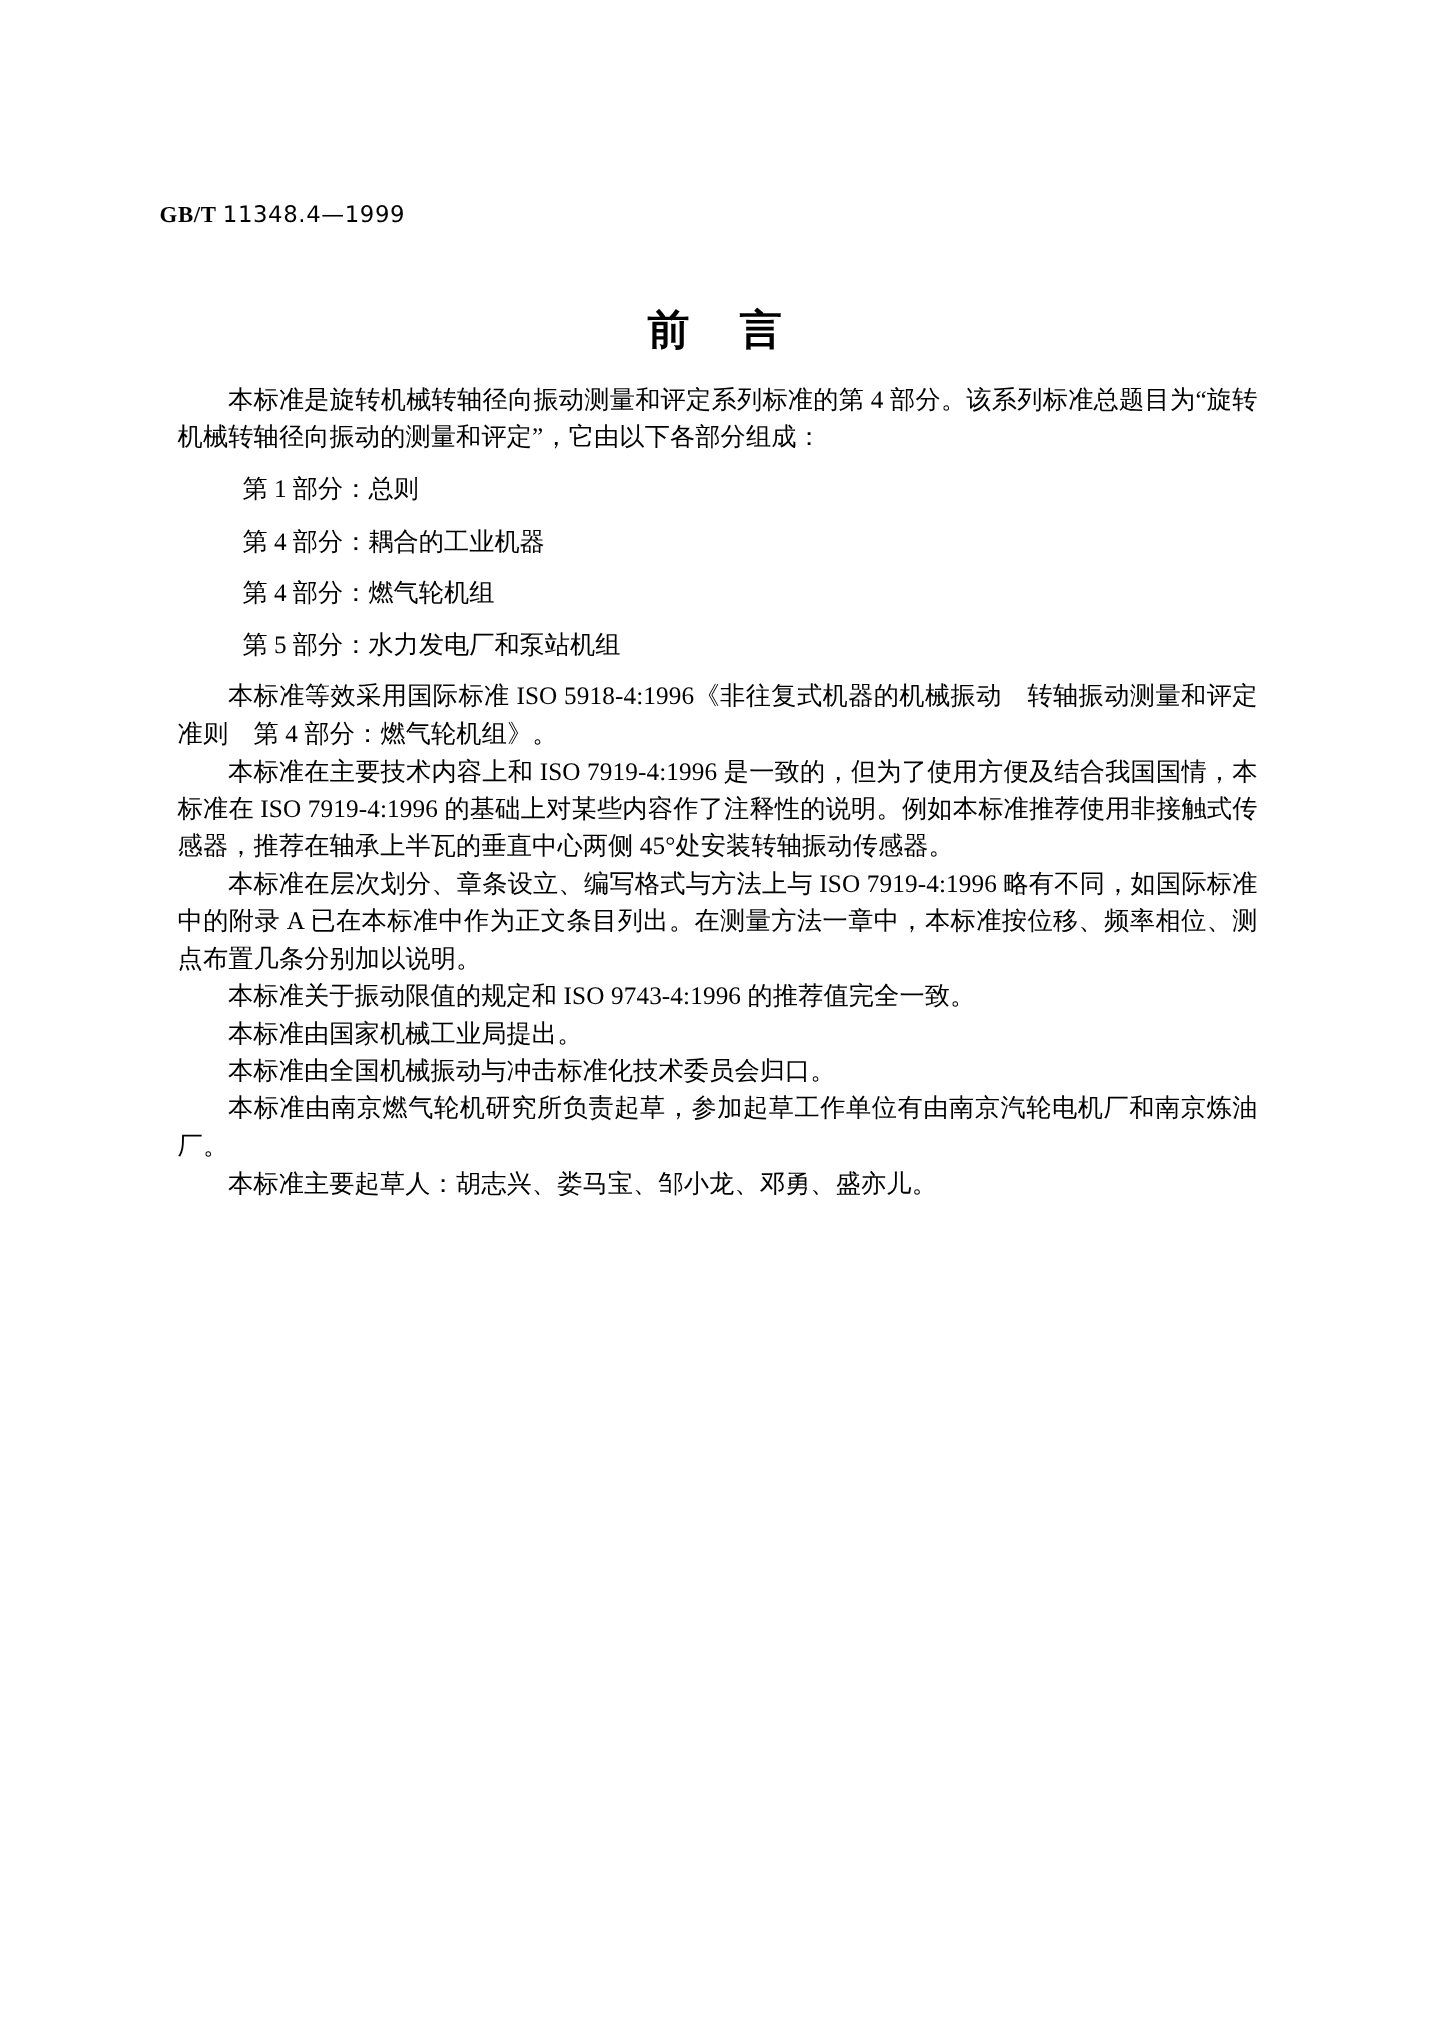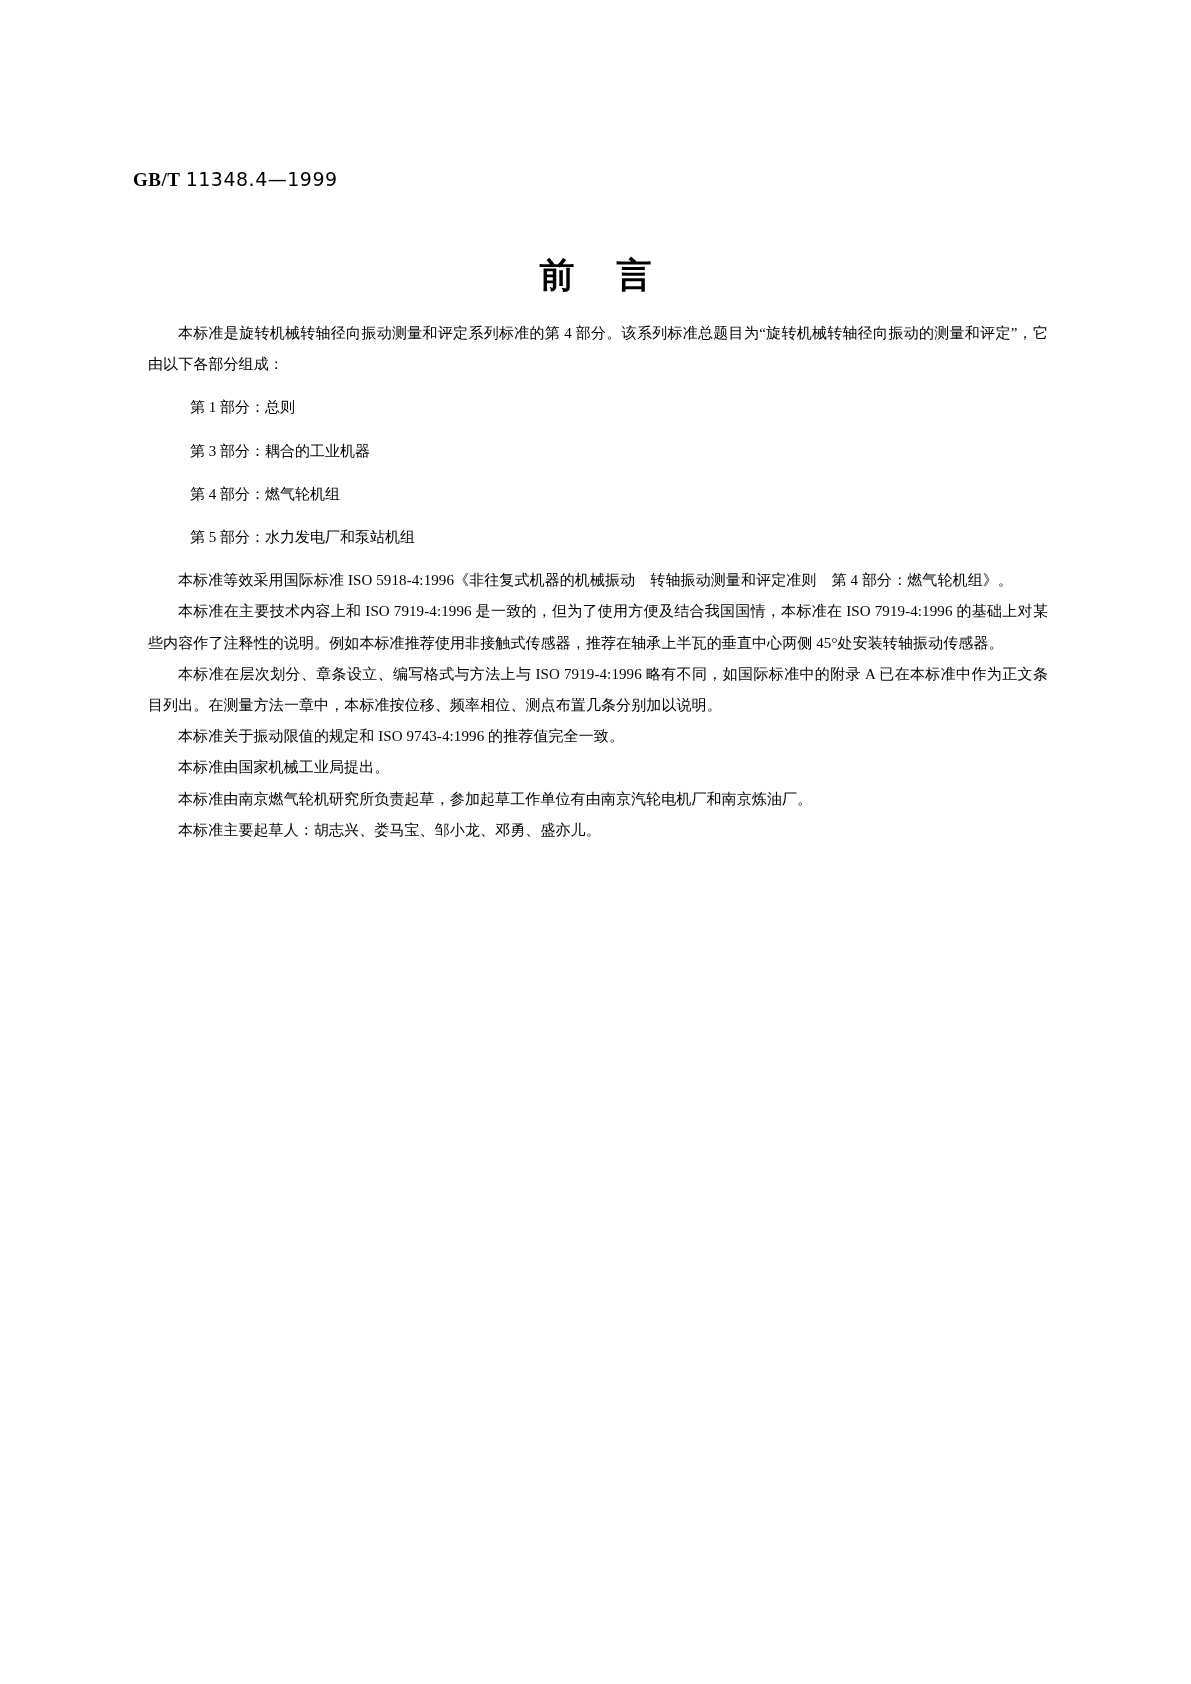--- a/index.html
+++ b/index.html
@@ -53,21 +53,21 @@
     font-family: "DejaVu Sans", "Liberation Sans", sans-serif;
     color: #000000;
   }
 
   
   .body-block {
     position: absolute;
     left: 148px;
     top: 318px;
     width: 900px;
-    font-size: 15px;
+    font-size: 21px;
     line-height: 31.2px;
     text-align: justify;
     text-justify: inter-character;
     color: #000;
   }
 
   .para {
     margin: 0;
     text-indent: 2em;
     text-align: justify;
@@ -103,29 +103,30 @@
     <span class="gbt">GB/T</span><span>&nbsp;</span><span class="num">11348.4—1999</span>
   </div>
 
   <div class="doc-title">前言</div>
 
   <div class="body-block">
 
     <p class="para">本标准是旋转机械转轴径向振动测量和评定系列标准的第 4 部分。该系列标准总题目为“旋转机械转轴径向振动的测量和评定”，它由以下各部分组成：</p>
 
     <p class="list-item">第 1 部分：总则</p>
-    <p class="list-item">第 3 部分：耦合的工业机器</p>
+    <p class="list-item">第 4 部分：耦合的工业机器</p>
     <p class="list-item">第 4 部分：燃气轮机组</p>
     <p class="list-item">第 5 部分：水力发电厂和泵站机组</p>
 
     <p class="para iso-adopt">本标准等效采用国际标准 ISO 5918-4:1996《非往复式机器的机械振动　转轴振动测量和评定准则　第 4 部分：燃气轮机组》。</p>
     <p class="para">本标准在主要技术内容上和 ISO 7919-4:1996 是一致的，但为了使用方便及结合我国国情，本标准在 ISO 7919-4:1996 的基础上对某些内容作了注释性的说明。例如本标准推荐使用非接触式传感器，推荐在轴承上半瓦的垂直中心两侧 45°处安装转轴振动传感器。</p>
     <p class="para">本标准在层次划分、章条设立、编写格式与方法上与 ISO 7919-4:1996 略有不同，如国际标准中的附录 A 已在本标准中作为正文条目列出。在测量方法一章中，本标准按位移、频率相位、测点布置几条分别加以说明。</p>
     <p class="para">本标准关于振动限值的规定和 ISO 9743-4:1996 的推荐值完全一致。</p>
     <p class="para">本标准由国家机械工业局提出。</p>
+    <p class="para">本标准由全国机械振动与冲击标准化技术委员会归口。</p>
     <p class="para">本标准由南京燃气轮机研究所负责起草，参加起草工作单位有由南京汽轮电机厂和南京炼油厂。</p>
     <p class="para">本标准主要起草人：胡志兴、娄马宝、邹小龙、邓勇、盛亦儿。</p>
 
   </div>
 
   <div class="footer-page">I</div>
 
 </div>
 
 </body></html>

